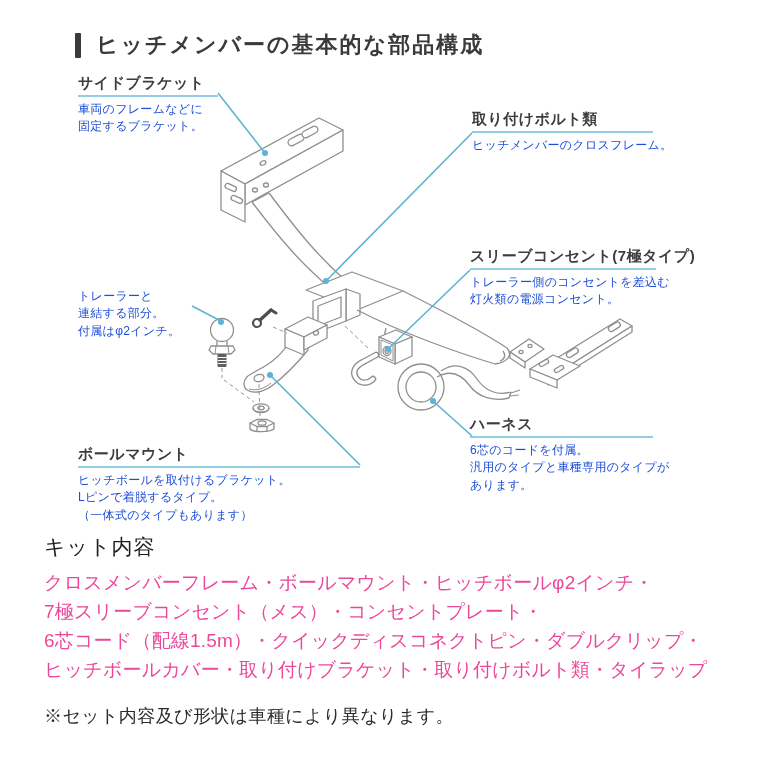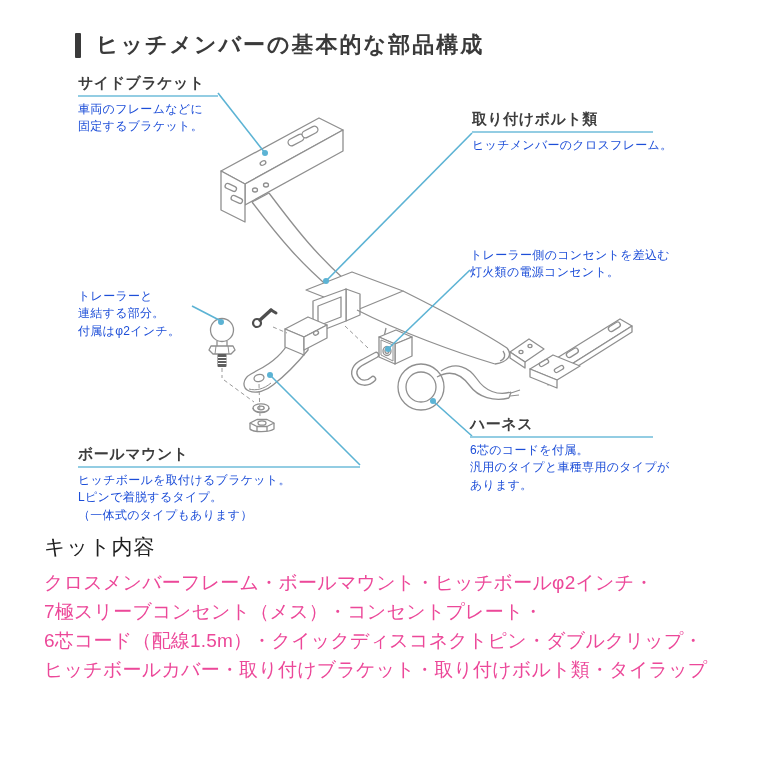--- a/index.html
+++ b/index.html
@@ -180,20 +180,23 @@
     </div>
 
     <div class="part-label" style="left:472px; top:110px">
       <div class="part-head" style="width:181px">
         <span class="part-title">取り付けボルト類</span>
       </div>
       <div class="part-desc">ヒッチメンバーのクロスフレーム。</div>
     </div>
 
     <div class="part-label" style="left:470px; top:247px">
+      <div class="part-head" style="width:186px">
+        <span class="part-title">スリーブコンセント(7極タイプ)</span>
+      </div>
       <div class="part-desc">トレーラー側のコンセントを差込む
 灯火類の電源コンセント。</div>
     </div>
 
     <div class="part-label" style="left:78px; top:288px">
       <div class="part-desc">トレーラーと
 連結する部分。
 付属はφ2インチ。</div>
     </div>
 
@@ -218,15 +221,16 @@
 
   <div class="kit">
     <div class="kit-heading">キット内容</div>
     <div class="kit-line">クロスメンバーフレーム・ボールマウント・ヒッチボールφ2インチ・</div>
     <div class="kit-line">7極スリーブコンセント（メス）・コンセントプレート・</div>
     <div class="kit-line">6芯コード（配線1.5m）・クイックディスコネクトピン・ダブルクリップ・</div>
     <div class="kit-line">ヒッチボールカバー・取り付けブラケット・取り付けボルト類・タイラップ</div>
   </div>
 
   <div class="notes">
+    <div class="note-line">※セット内容及び形状は車種により異なります。</div>
   </div>
 
 </div>
 
 </body></html>

